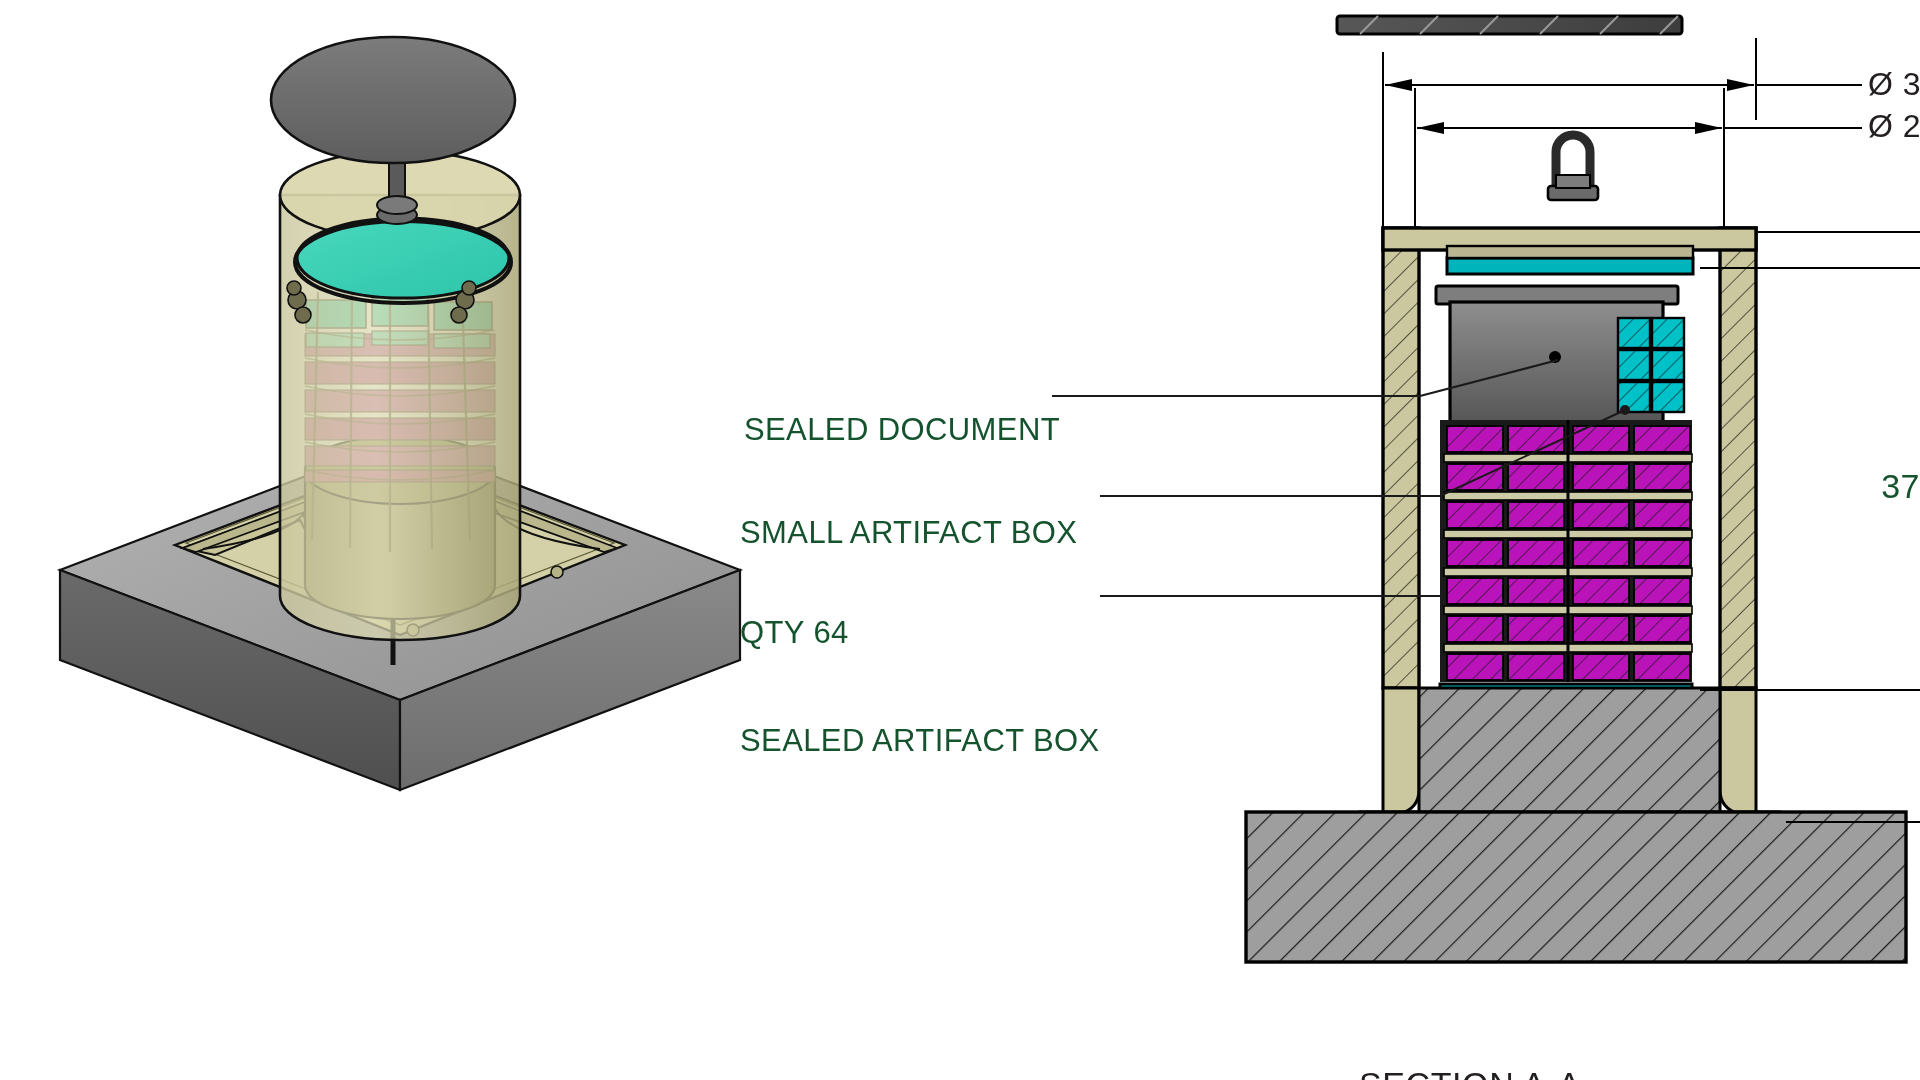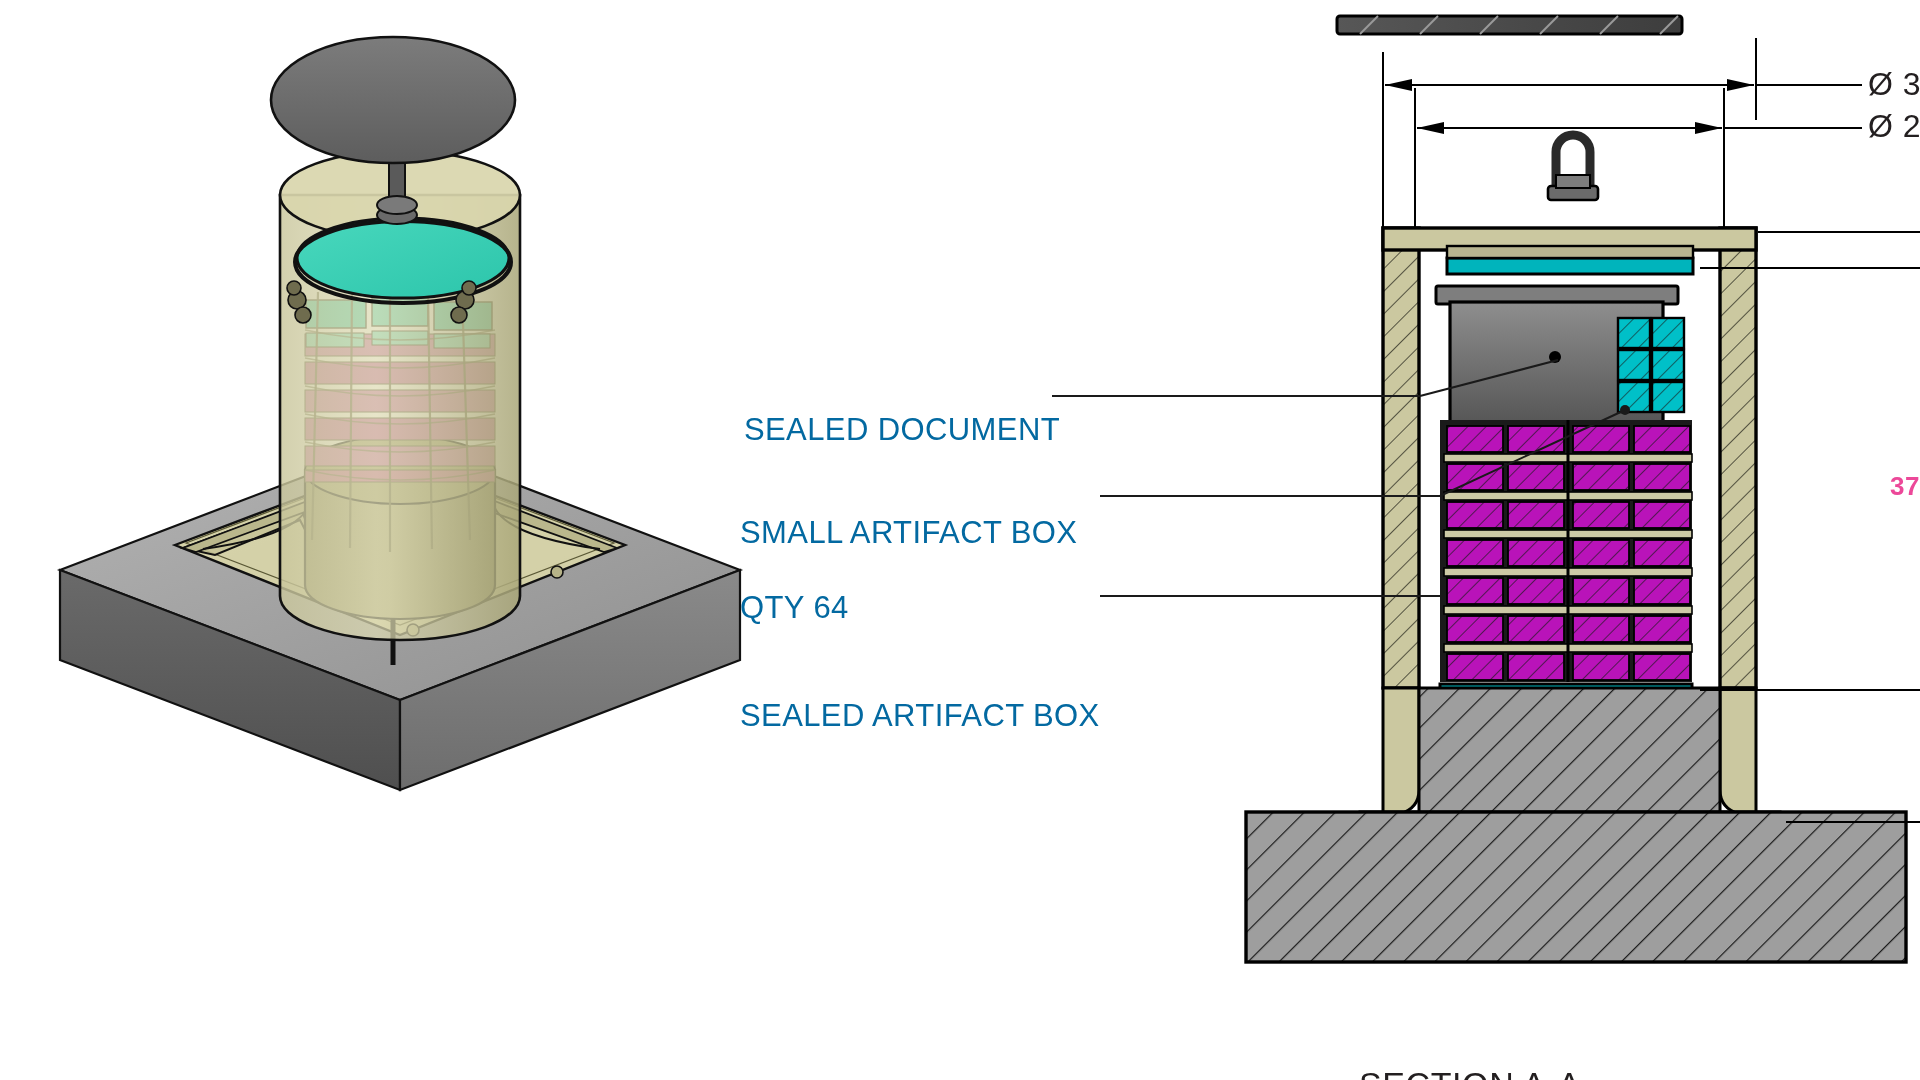--- a/index.html
+++ b/index.html
@@ -12,21 +12,21 @@
     color:#1a1a1a;
   }
   .stage{position:absolute;left:0;top:0;width:1920px;height:1080px;}
   .svg-layer{position:absolute;left:0;top:0;}
 
   .callout-text{
     position:absolute;
     font-size:31px;
     letter-spacing:0.4px;
     line-height:36px;
-    color:#0369a1;
+    color:#14532d;
     white-space:pre;
     text-align:right;
     font-weight:400;
   }
   .dim-text{
     position:absolute;
     font-size:32px;
     color:#231f20;
     white-space:pre;
     letter-spacing:0.5px;
@@ -37,27 +37,26 @@
     font-size:34px;
     line-height:40px;
     color:#231f20;
     text-align:center;
     white-space:pre;
     letter-spacing:0.6px;
     font-weight:400;
   }
   .right-note{
     position:absolute;
-    font-size:26px;
+    font-size:34px;
     line-height:42px;
-    color:#ec4899;
+    color:#14532d;
     text-align:center;
     white-space:pre;
     letter-spacing:0.5px;
-    font-weight:bold;
   }
 </style>
 </head>
 <body>
 
 <div class="stage">
 
   <svg class="svg-layer" width="1920" height="1080" viewBox="0 0 1920 1080">
     <defs>
       <linearGradient id="gKhaki" x1="0" y1="0" x2="1" y2="0">
@@ -382,21 +381,21 @@
   </svg>
 
   <div class="callout-text" style="left:740px;top:340px;width:320px;">
     <div>SEALED DOCUMENT</div>
   </div>
 
   <div class="callout-text" style="left:740px;top:443px;width:368px;text-align:left;">
     <div>SMALL ARTIFACT BOX</div>
   </div>
 
-  <div class="callout-text" style="left:740px;top:518px;width:368px;text-align:left;">
+  <div class="callout-text" style="left:740px;top:543px;width:368px;text-align:left;">
     <div>QTY 64</div>
     <div>SEALED ARTIFACT BOX</div>
   </div>
 
   <div class="dim-text" style="left:1868px;top:66px;">Ø 30</div>
 
   <div class="dim-text" style="left:1868px;top:108px;">Ø 24.</div>
 
   <div class="right-note" style="left:1790px;top:465px;width:130px;text-align:right;">37</div>
 

